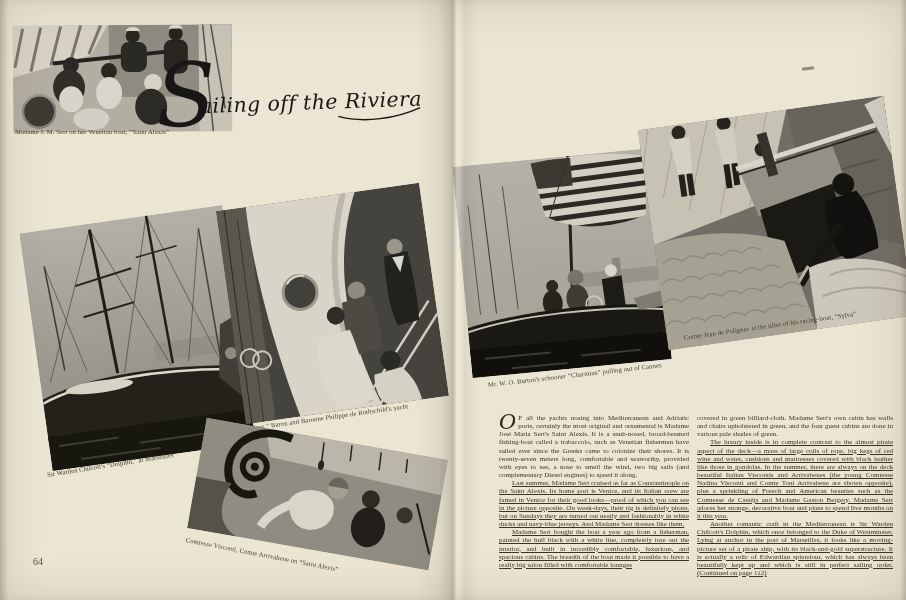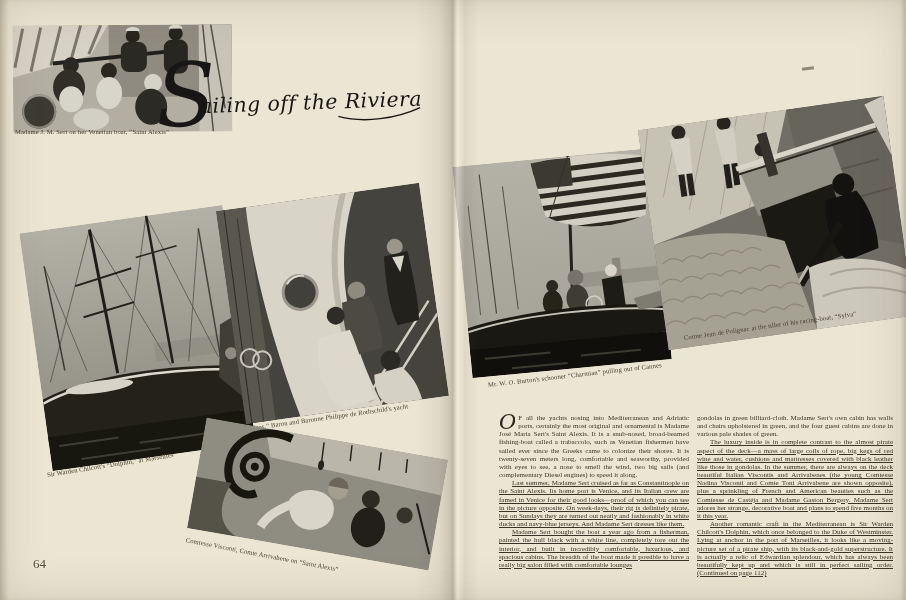--- a/index.html
+++ b/index.html
@@ -11,21 +11,21 @@
            white-space:nowrap;transform-origin:left center;}
   .title-svg{position:absolute;left:142px;top:26px;width:310px;height:112px;}
   .article{position:absolute;top:414px;font-size:7px;line-height:8.15px;color:#3a3428;
            text-align:justify;}
   #col1{left:499px;width:190px;}
   #col2{left:697px;width:196px;}
   .article p{margin:0;}
   .article p + p{text-indent:13px;text-decoration:underline;}
   .dropcap{float:left;font-size:21px;line-height:15px;font-style:italic;
            margin:1px 2px 0 0;color:#2e2920;font-family:"DejaVu Serif",serif;}
-  .pagenum{position:absolute;left:33px;top:556px;font-size:13px;color:#55503f;}
+  .pagenum{position:absolute;left:33px;top:556px;font-size:10px;color:#55503f;}
   .credit{position:absolute;left:802px;top:67px;width:12px;height:3px;
           background:rgba(70,64,52,.55);transform:rotate(-8deg);}
   .gutter{position:absolute;left:415px;top:0;width:80px;height:600px;pointer-events:none;
           background:linear-gradient(90deg,rgba(70,60,40,0) 0%,rgba(70,60,40,.07) 30%,
           rgba(55,46,28,.18) 44%,rgba(40,34,22,.24) 47%,rgba(255,250,238,.30) 53%,
           rgba(70,60,40,.08) 62%,rgba(70,60,40,0) 80%);}
   .edgeL{position:absolute;left:0;top:0;bottom:0;width:9px;pointer-events:none;
          background:linear-gradient(90deg,rgba(58,48,28,.20),rgba(58,48,28,0));}
   .edgeR{position:absolute;right:0;top:0;bottom:0;width:6px;pointer-events:none;
          background:linear-gradient(270deg,rgba(58,48,28,.16),rgba(58,48,28,0));}
@@ -244,21 +244,21 @@
   <div class="caption" style="left:684px;top:334px;transform:rotate(-8deg);">Comte Jean de Polignac at the tiller of his racing-boat, “Sylva”</div>
 
   <div class="credit"></div>
 
   <div class="article" id="col1">
     <p><span class="dropcap">O</span><span>F all the yachts nosing into Mediterranean and Adriatic ports, certainly the most original and ornamental is Madame José Maria Sert's Saint Alexis. It is a snub-nosed, broad-beamed fishing-boat called a trabaccolo, such as Venetian fishermen have sailed ever since the Greeks came to colonize their shores. It is twenty-seven meters long, comfortable and seaworthy, provided with eyes to see, a nose to smell the wind, two big sails (and complementary Diesel engines) to speed it along.</span></p>
     <p>Last summer, Madame Sert cruised as far as Constantinople on the Saint Alexis. Its home port is Venice, and its Italian crew are famed in Venice for their good looks—proof of which you can see in the picture opposite. On week-days, their rig is definitely pirate, but on Sundays they are turned out neatly and fashionably in white ducks and navy-blue jerseys. And Madame Sert dresses like them.</p>
     <p>Madame Sert bought the boat a year ago from a fisherman, painted the hull black with a white line, completely tore out the interior, and built in incredibly comfortable, luxurious, and spacious cabins. The breadth of the boat made it possible to have a really big salon filled with comfortable lounges</p>
   </div>
   <div class="article" id="col2">
-    <p>gondolas in green billiard-cloth. Madame Sert's own cabin has walls and chairs upholstered in green, and the four guest cabins are done in various pale shades of green.</p>
+    <p>covered in green billiard-cloth. Madame Sert's own cabin has walls and chairs upholstered in green, and the four guest cabins are done in various pale shades of green.</p>
     <p>The luxury inside is in complete contrast to the almost pirate aspect of the deck—a mass of large coils of rope, big kegs of red wine and water, cushions and mattresses covered with black leather like those in gondolas. In the summer, there are always on the deck beautiful Italian Viscontis and Arrivabenes (the young Comtesse Nadina Visconti and Comte Toni Arrivabene are shown opposite), plus a sprinkling of French and American beauties such as the Comtesse de Castéja and Madame Gaston Bergery. Madame Sert adores her strange, decorative boat and plans to spend five months on it this year.</p>
     <p>Another romantic craft in the Mediterranean is Sir Warden Chilcott's Dolphin, which once belonged to the Duke of Westminster. Lying at anchor in the port of Marseilles, it looks like a moving-picture set of a pirate ship, with its black-and-gold superstructure. It is actually a relic of Edwardian splendour, which has always been beautifully kept up and which is still in perfect sailing order. (Continued on page 112)</p>
   </div>
 
   <div class="pagenum">64</div>
 
   <div class="gutter"></div>
   <div class="edgeL"></div>
   <div class="edgeR"></div>
   <div class="vignette"></div>

